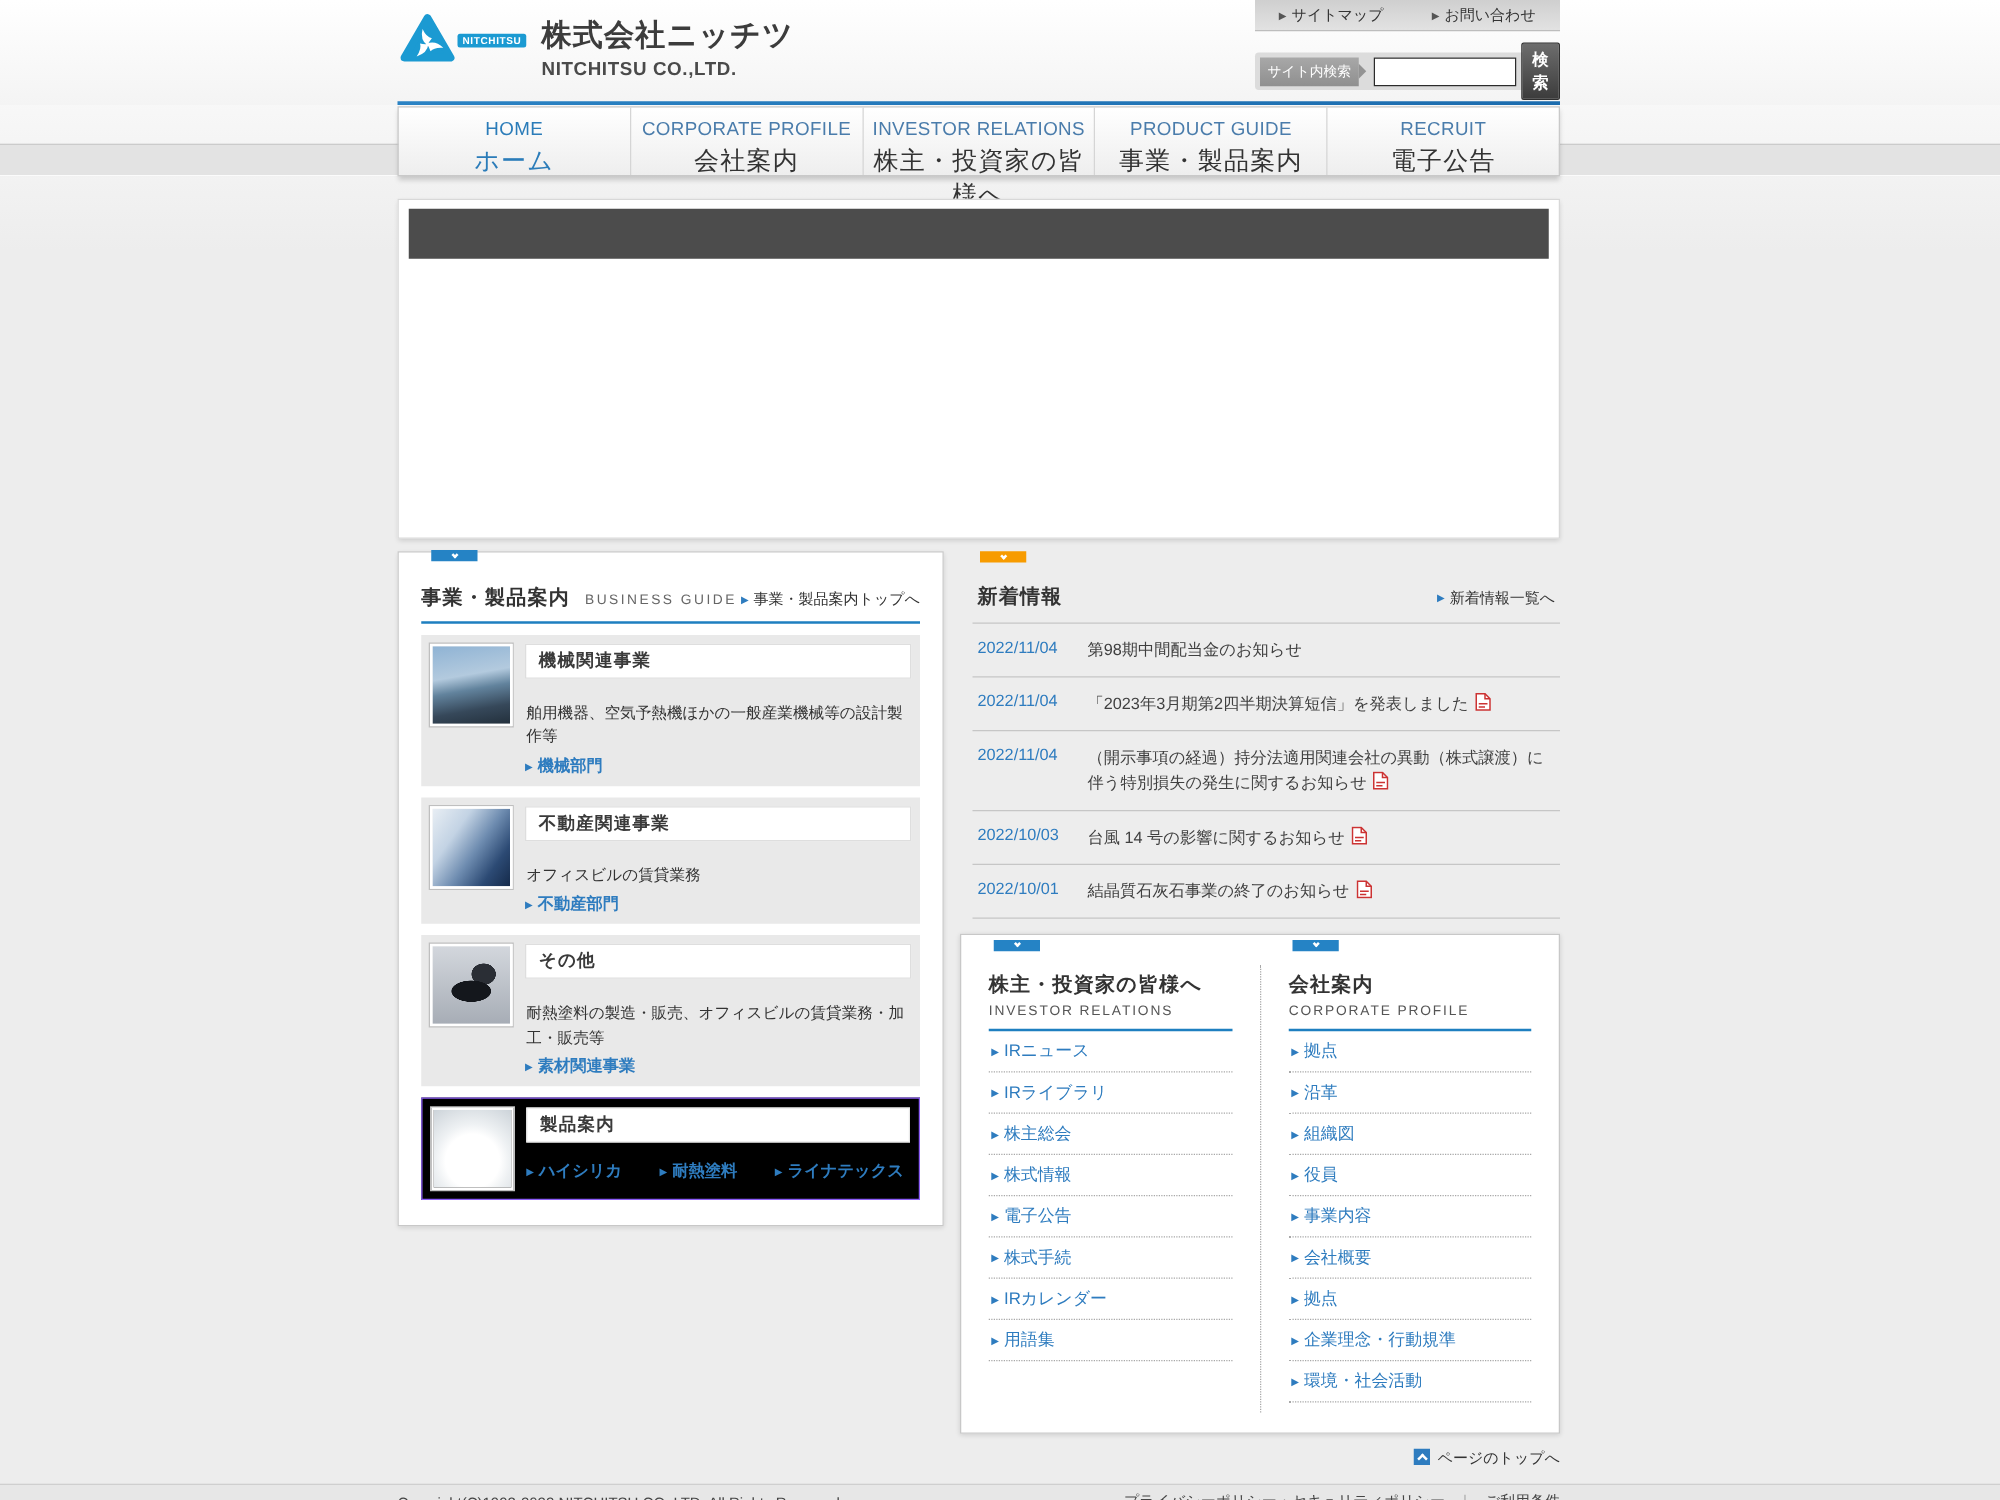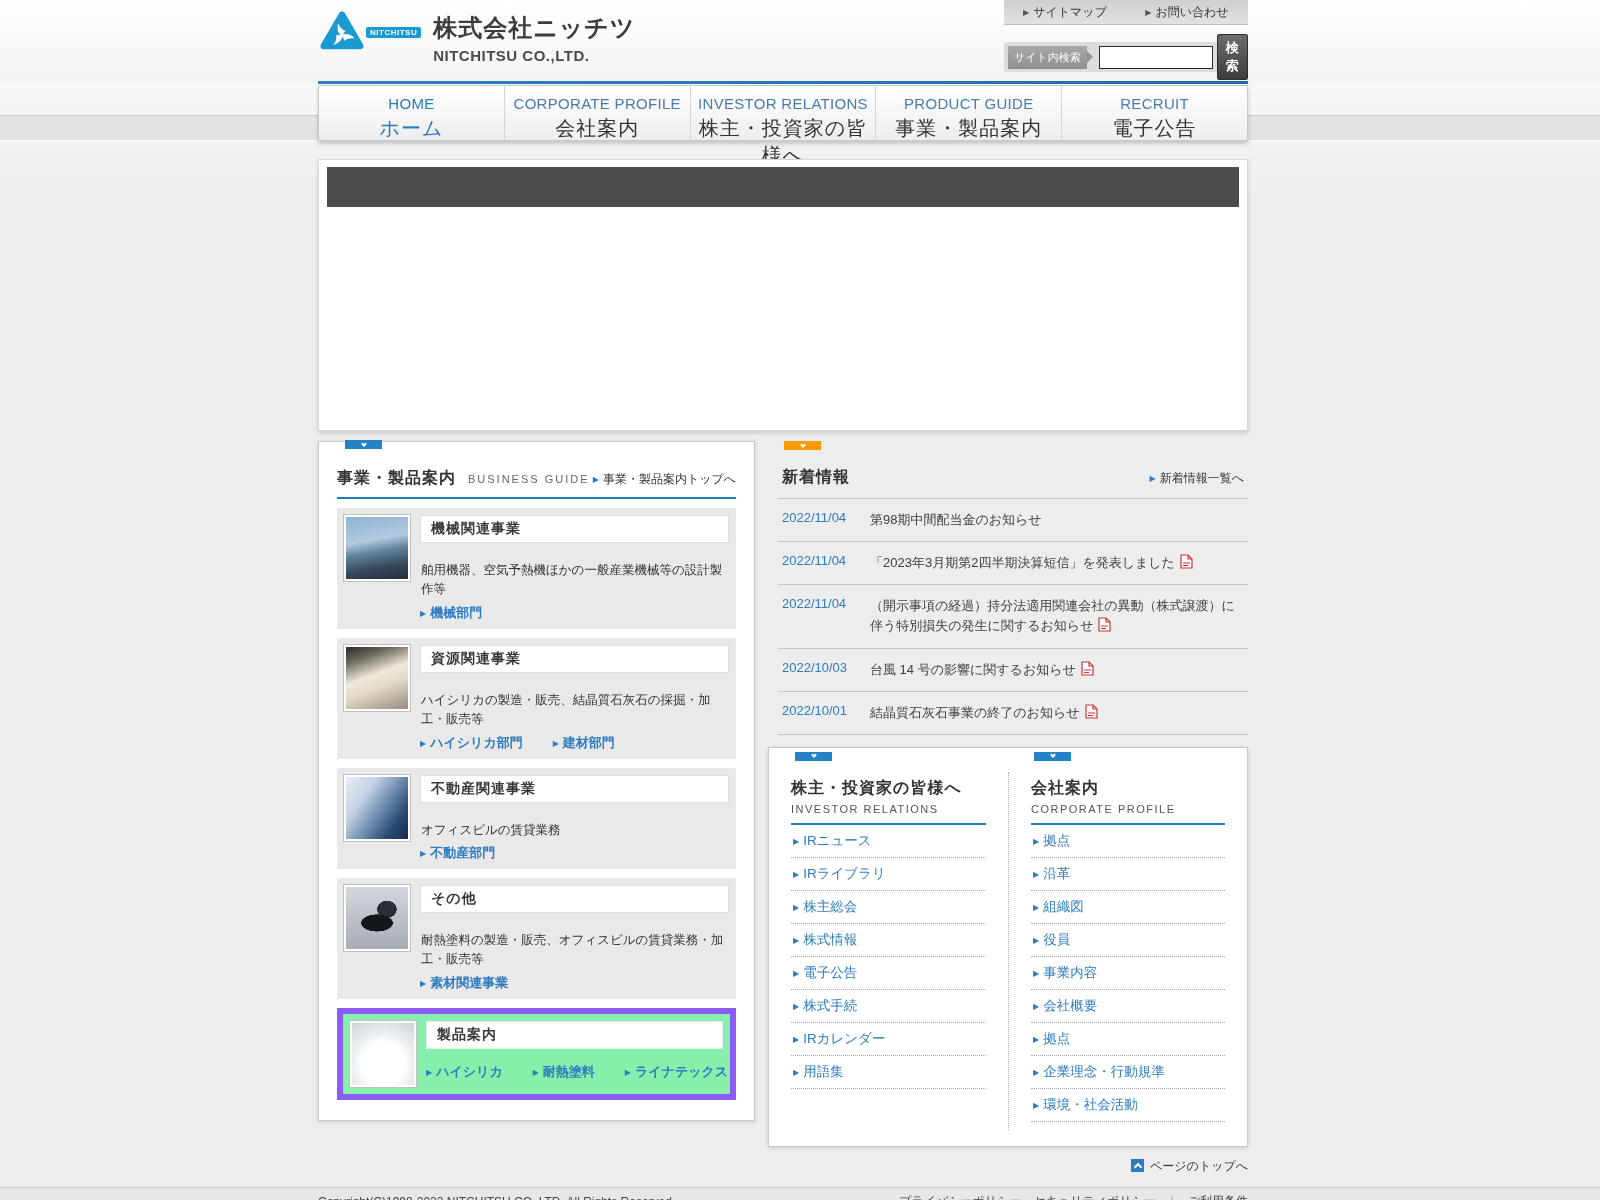--- a/index.html
+++ b/index.html
@@ -64,21 +64,21 @@
 
   .panel-header { display:flex; align-items:baseline; border-bottom:2px solid #1e7fc0; padding-bottom:8px; }
   .panel-title { font-size:16px; font-weight:bold; color:#333; letter-spacing:1px; }
   .panel-sub { font-size:11px; color:#666; letter-spacing:2px; margin-left:12px; }
   .panel-toplink { margin-left:auto; font-size:12px; color:#333; cursor:pointer; white-space:nowrap; }
 
   .biz-panel { width:437px; background:#fff; border:1px solid #c8c8c8; box-shadow:0 1px 4px rgba(0,0,0,.14);
                padding:26px 18px 20px; position:relative; }
   .biz-panel .tab { top:-2px; left:26px; }
   .biz-item { background:#e9e9e9; padding:7px; display:flex; margin-top:9px; }
-  .biz-item.white { background:#86efac; border:6px solid #8b5cf6; }
+  .biz-item.white { background:#000000; border:1px solid #8b5cf6; }
   .biz-photo { width:66px; height:66px; flex:none; border:2px solid #fff; box-shadow:0 0 0 1px #bfbfbf; }
   .photo-0 { background:linear-gradient(170deg,#8fb3d4 0%,#b3cade 38%,#62839d 55%,#36485a 78%,#23303c 100%); }
   .photo-1 { background:linear-gradient(160deg,#2c2b27 0%,#6f6a5f 20%,#efe9da 45%,#e3dac8 62%,#968d7f 100%); }
   .photo-2 { background:linear-gradient(125deg,#e8eef4 0%,#c3d3e4 30%,#6e8cb0 55%,#2c4a74 78%,#152a4a 100%); }
   .photo-3 { background:radial-gradient(ellipse 26px 14px at 50% 58%,#14171c 0 60%,transparent 62%),
              radial-gradient(ellipse 16px 14px at 66% 36%,#2a2e35 0 60%,transparent 62%),
              linear-gradient(#d3d7dd,#a7adb6); }
   .photo-4 { background:radial-gradient(circle at 50% 66%,#ffffff 0 42%,#eef1f3 58%,#ccd3d9 100%); }
   .biz-body { flex:1; padding-left:10px; min-width:0; }
   .biz-title { background:#fff; border:1px solid #dedede; font-size:14px; font-weight:bold; color:#3a3a3a;
@@ -207,31 +207,20 @@
         <div class="biz-photo photo-0"></div>
         <div class="biz-body">
           <div class="biz-title">機械関連事業</div>
           <div class="biz-desc">舶用機器、空気予熱機ほかの一般産業機械等の設計製作等</div>
           <div class="biz-links">
             <span class="blue-link"><span class="arr">▶</span><span>機械部門</span></span>
           </div>
         </div>
       </div>
 
-      <div class="biz-item">
-        <div class="biz-photo photo-1"></div>
-        <div class="biz-body">
-          <div class="biz-title">資源関連事業</div>
-          <div class="biz-desc">ハイシリカの製造・販売、結晶質石灰石の採掘・加工・販売等</div>
-          <div class="biz-links">
-            <span class="blue-link"><span class="arr">▶</span><span>ハイシリカ部門</span></span>
-            <span class="blue-link"><span class="arr">▶</span><span>建材部門</span></span>
-          </div>
-        </div>
-      </div>
 
       <div class="biz-item">
         <div class="biz-photo photo-2"></div>
         <div class="biz-body">
           <div class="biz-title">不動産関連事業</div>
           <div class="biz-desc">オフィスビルの賃貸業務</div>
           <div class="biz-links">
             <span class="blue-link"><span class="arr">▶</span><span>不動産部門</span></span>
           </div>
         </div>

